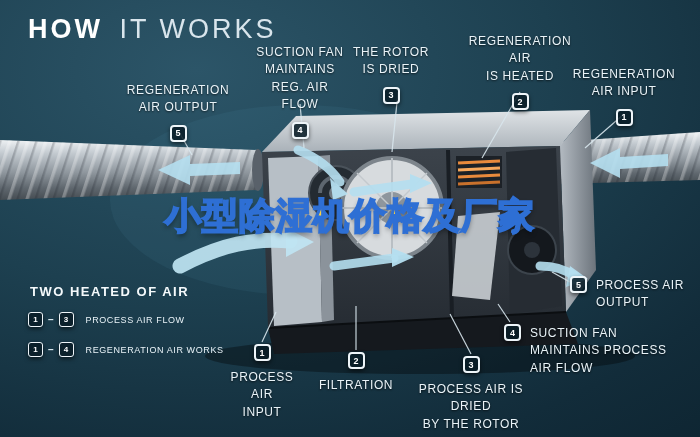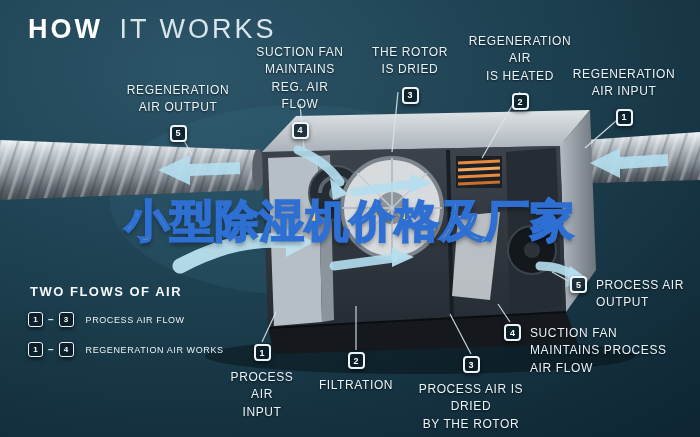--- a/index.html
+++ b/index.html
@@ -12,21 +12,21 @@
   }
 
   .illustration { position:absolute; left:0; top:0; z-index:10; }
 
   .title { position:absolute; left:28px; top:14px; z-index:60; font-size:27px; letter-spacing:3px; color:#ffffff; }
   .title-strong { font-weight:bold; }
   .title-light { font-weight:normal; color:#d9e5ec; margin-left:6px; }
 
   .watermark {
     position:absolute; left:0; top:192px; width:700px; z-index:50;
-    text-align:center; font-size:44px; font-weight:bold; letter-spacing:1px;
+    text-align:center; font-size:36px; font-weight:bold; letter-spacing:1px;
     color:#ffd23f; -webkit-text-stroke:2px #2e6fd4;
     text-shadow:0 3px 5px rgba(0,0,0,.45);
     font-family:"Liberation Sans", sans-serif;
   }
 
   .callout { position:absolute; z-index:60; display:flex; flex-direction:column; align-items:center; gap:8px; }
   .callout.row { flex-direction:row; align-items:flex-start; gap:9px; }
   .callout-label {
     font-size:12px; font-weight:normal; line-height:1.45; letter-spacing:.6px;
     color:#e9f3f8; text-align:center; white-space:pre-line;
@@ -195,21 +195,21 @@
     <div class="badge">5</div>
   </div>
 
   <div class="callout" style="left:252px; top:44px; width:96px">
     <div class="callout-label">SUCTION FAN
 MAINTAINS
 REG. AIR FLOW</div>
     <div class="badge">4</div>
   </div>
 
-  <div class="callout" style="left:372px; top:44px; width:76px">
+  <div class="callout" style="left:353px; top:44px; width:76px">
     <div class="callout-label">THE ROTOR
 IS DRIED</div>
     <div class="badge">3</div>
   </div>
 
   <div class="callout" style="left:470px; top:33px; width:100px">
     <div class="callout-label">REGENERATION AIR
 IS HEATED</div>
     <div class="badge">2</div>
   </div>
@@ -243,21 +243,21 @@
 MAINTAINS PROCESS
 AIR FLOW</div>
   </div>
 
   <div class="callout row" style="left:570px; top:276px">
     <div class="badge">5</div>
     <div class="callout-label">PROCESS AIR
 OUTPUT</div>
   </div>
 
-  <div class="legend-heading">TWO FLOWS OF AIR</div>
+  <div class="legend-heading">TWO HEATED OF AIR</div>
 
   <div class="legend-row" style="left:28px; top:312px">
     <span class="badge sm">1</span>
     <span class="legend-dash">–</span>
     <span class="badge sm">3</span>
     <span class="legend-label">PROCESS AIR FLOW</span>
   </div>
 
   <div class="legend-row" style="left:28px; top:342px">
     <span class="badge sm">1</span>

